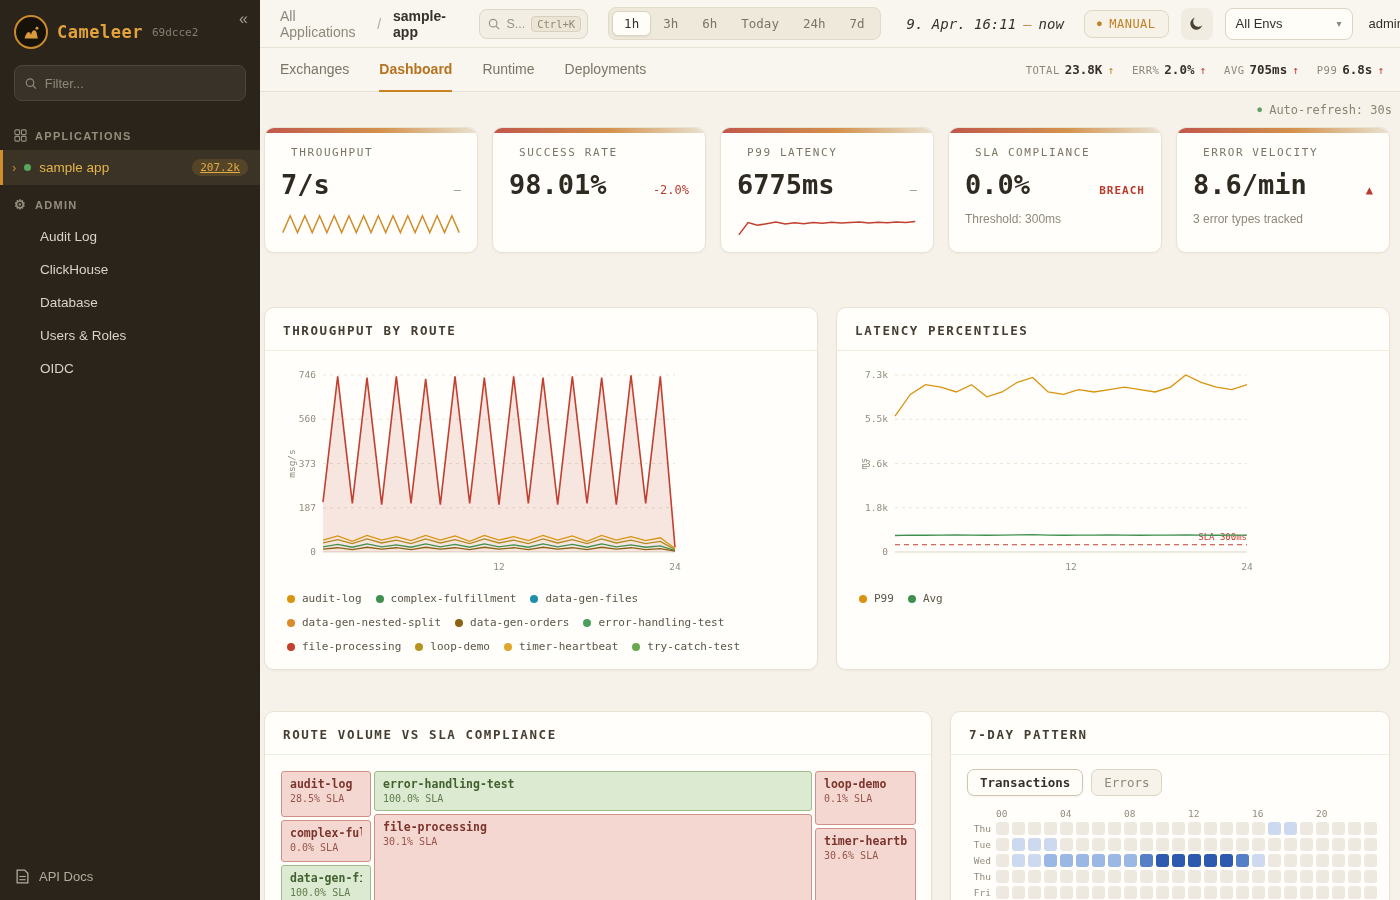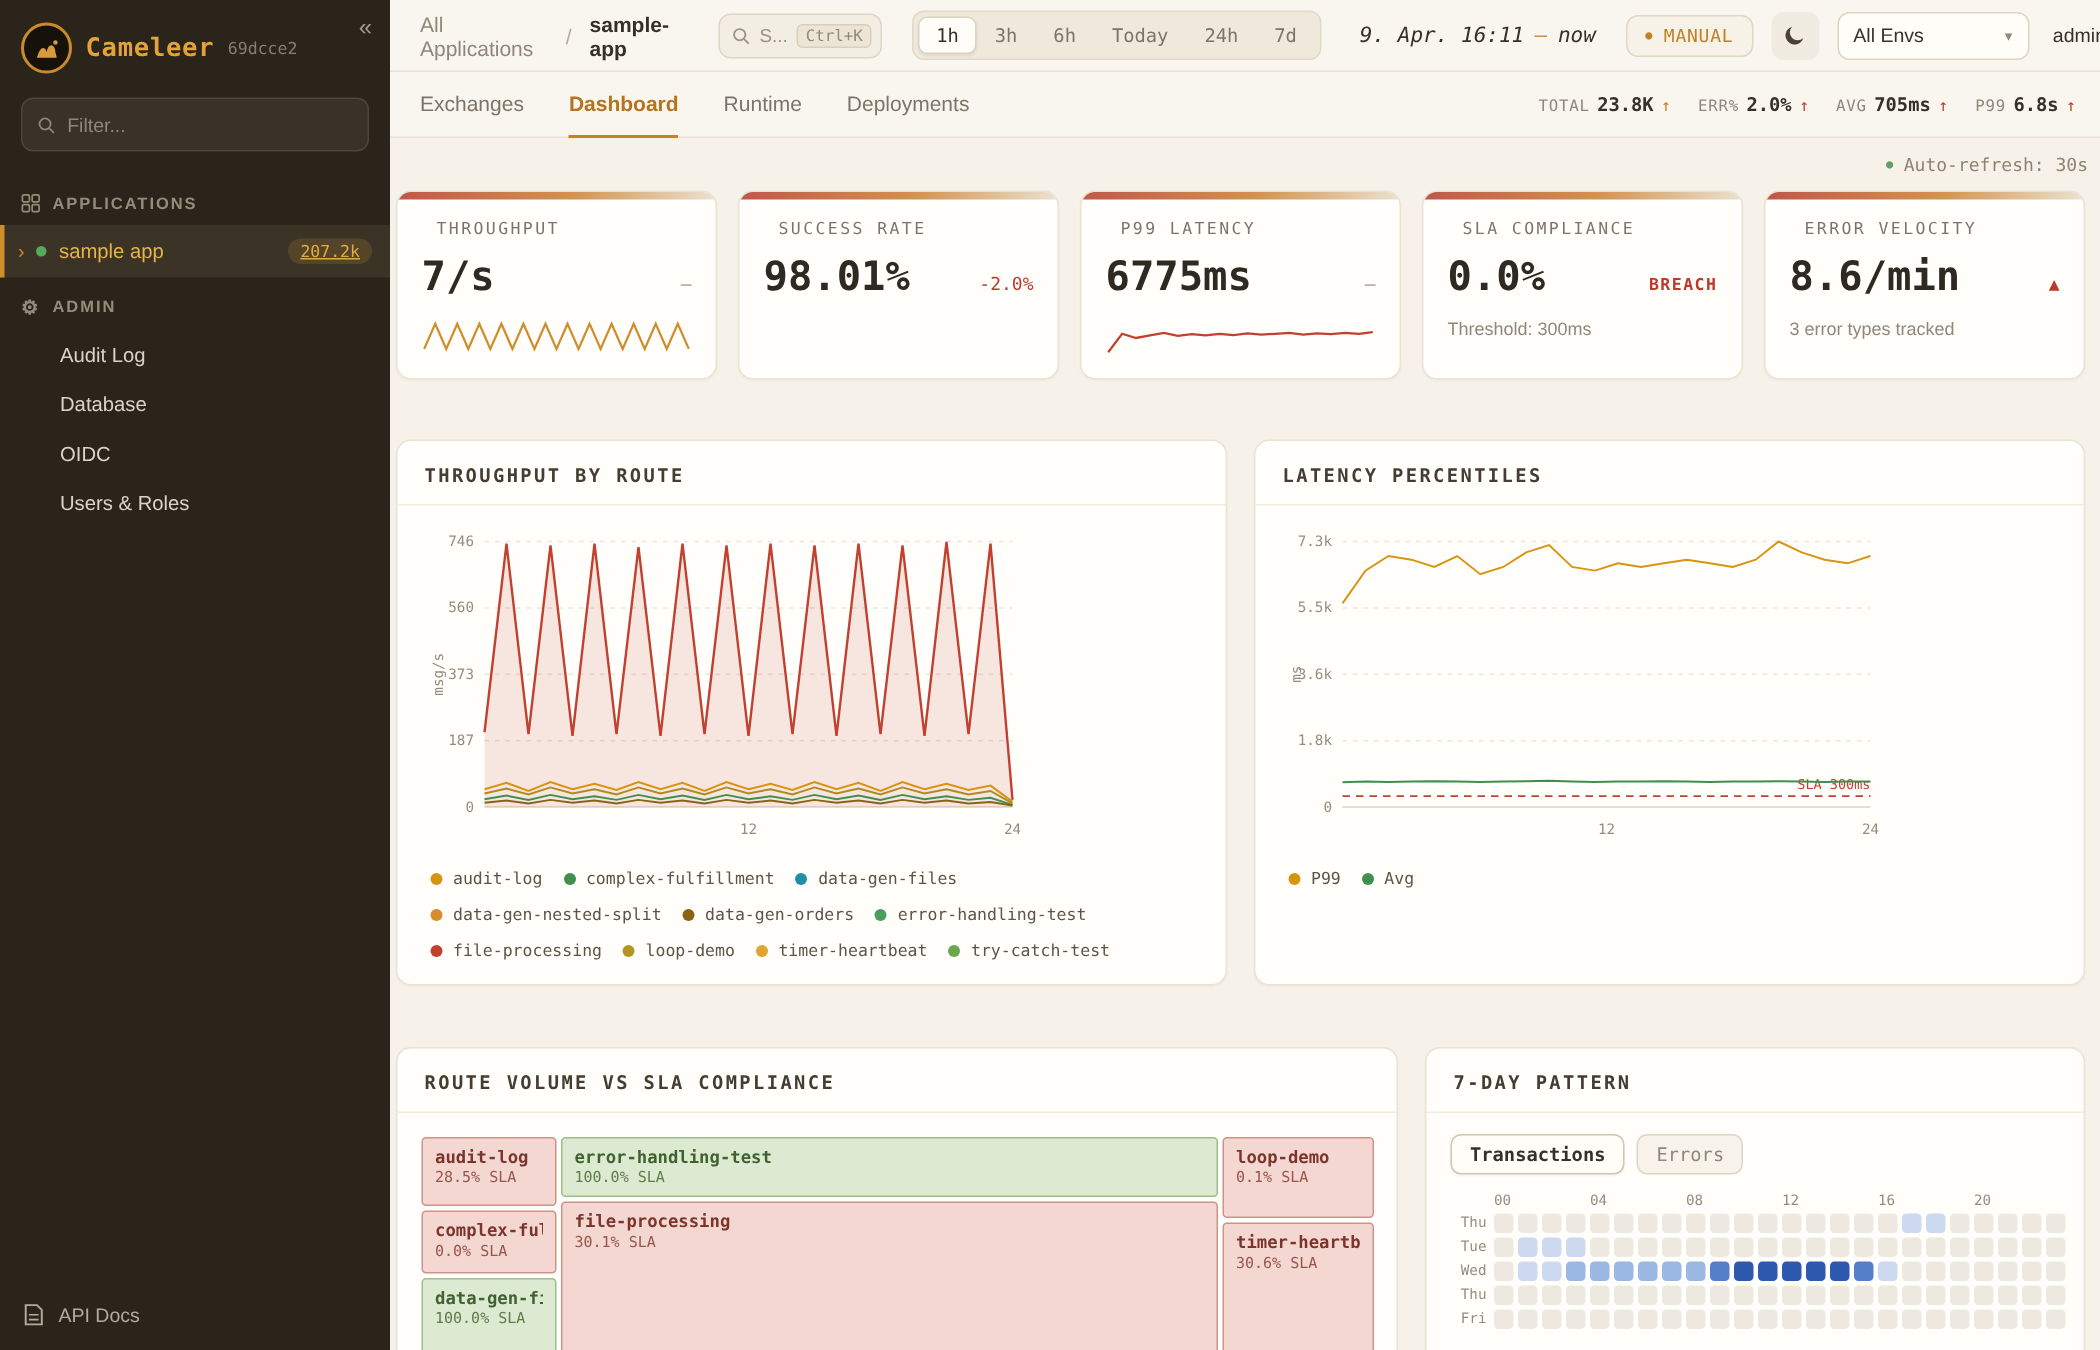--- a/index.html
+++ b/index.html
@@ -69,21 +69,21 @@
   .kpi-row { display:flex; align-items:baseline; justify-content:space-between; }
   .kpi-value { font-family:"DejaVu Sans Mono", monospace; font-weight:bold; font-size:27px; color:#2e2921; }
   .kpi-aside { font-family:"DejaVu Sans Mono", monospace; font-size:12px; }
   .kpi-aside.muted { color:#9a9486; }
   .kpi-aside.red { color:#bb3a2c; }
   .kpi-aside.breach { color:#bb3a2c; font-weight:bold; font-size:11px; letter-spacing:1px; }
   .kpi-sub { font-size:12px; color:#8f887a; margin-top:12px; }
   .kpi-spark { position:absolute; left:16px; right:16px; bottom:9px; height:34px; }
 
   
-  .charts { display:grid; grid-template-columns:1fr 1fr; gap:18px; padding:0 10px 0 4px; margin-top:40px; }
+  .charts { display:grid; grid-template-columns:1fr 1fr; gap:18px; padding:0 10px 0 4px; margin-top:54px; }
   .panel { background:#fffefb; border:1px solid #eae3d4; border-radius:10px; box-shadow:0 1px 2px rgba(60,50,30,.05); overflow:hidden; }
   .panel-h { padding:15px 18px 12px; font-family:"DejaVu Sans Mono", monospace; font-weight:bold; font-size:12.5px; letter-spacing:1.6px; color:#453d32; border-bottom:1px solid #f1ebdf; }
   .panel-b { padding:12px 18px 12px; }
   .legend { display:flex; flex-wrap:wrap; column-gap:14px; row-gap:11px; padding:10px 4px 4px; }
   .leg-item { display:flex; align-items:center; gap:7px; font-family:"DejaVu Sans Mono", monospace; font-size:11px; color:#5c5547; cursor:pointer; }
   .leg-dot { width:8px; height:8px; border-radius:50%; flex:none; }
 
   
   .bottom { display:grid; grid-template-columns:668px 1fr; gap:18px; padding:0 10px 0 4px; margin-top:41px; }
   .treemap { position:relative; height:230px; margin:16px 16px 0; }
@@ -143,23 +143,24 @@
     <span class="sb-app-label">sample app</span>
     <span class="sb-app-badge mono">207.2k</span>
   </div>
 
   <div class="sb-section">
     <span style="font-size:13px;">⚙</span>
     <span>ADMIN</span>
   </div>
   <nav id="adminItems">
       <div class="sb-admin-item">Audit Log</div>
+      <div class="sb-admin-item">ClickHouse</div>
       <div class="sb-admin-item">Database</div>
+      <div class="sb-admin-item">Users &amp; Roles</div>
       <div class="sb-admin-item">OIDC</div>
-      <div class="sb-admin-item">Users &amp; Roles</div>
     </nav>
 
   <div class="sb-spacer"></div>
   <div class="sb-docs">
     <svg width="13" height="15" viewBox="0 0 12 14">
       <path d="M1 1 h7 l3 3 v9 h-10 z" fill="none" stroke="#b3ac9d" stroke-width="1.2"></path>
       <line x1="3" y1="7" x2="9" y2="7" stroke="#b3ac9d" stroke-width="1"></line>
       <line x1="3" y1="10" x2="9" y2="10" stroke="#b3ac9d" stroke-width="1"></line>
     </svg>
     <span>API Docs</span>

